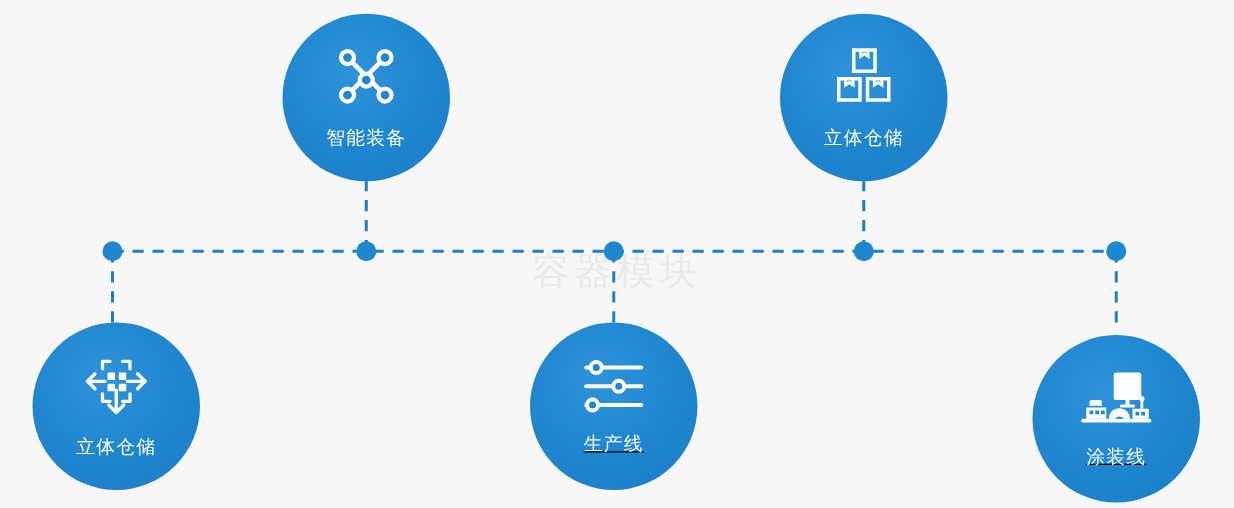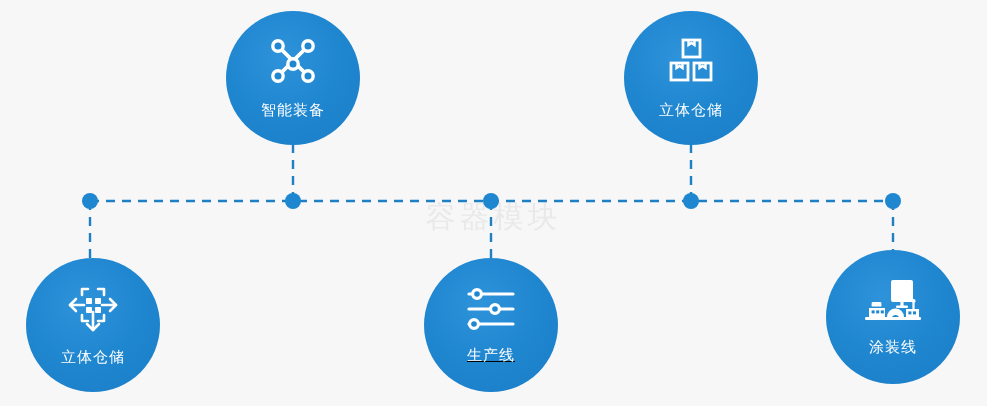--- a/index.html
+++ b/index.html
@@ -181,21 +181,21 @@
         <g fill="#1f86d0" stroke="#ffffff" stroke-width="3.2">
           <circle cx="13" cy="8" r="4.4"></circle>
           <circle cx="31" cy="23" r="4.4"></circle>
           <circle cx="10" cy="38" r="4.4"></circle>
         </g>
       </svg>
     </span>
     <span class="node-label">生产线</span>
   </div>
 
-  <div class="node-circle bottom-circle" style="left:826px; top:250px; width:134px; height:134px;">
+  <div class="node-circle bottom-circle" style="left:826px; top:268px; width:134px; height:134px;text-decoration:underline;">
     <span class="node-icon">
       <svg width="62" height="46" viewBox="0 0 62 46">
         <g fill="#ffffff">
 
           <path d="M31 2 h18 a2 2 0 0 1 2 2 v18 a2 2 0 0 1 -2 2 h-18 a2 2 0 0 1 -2 -2 v-18 a2 2 0 0 1 2 -2 z
                    M32.5 5.5 h15 v15 h-15 z"></path>
 
           <path d="M35 17 a5.2 5.2 0 0 1 10 0 h-2.2 a3 3 0 0 0 -5.6 0 z"></path>
           <circle cx="40" cy="17.4" r="1.6"></circle>
           <rect x="39.2" y="11.5" width="1.6" height="5" transform="rotate(25 40 14)"></rect>

